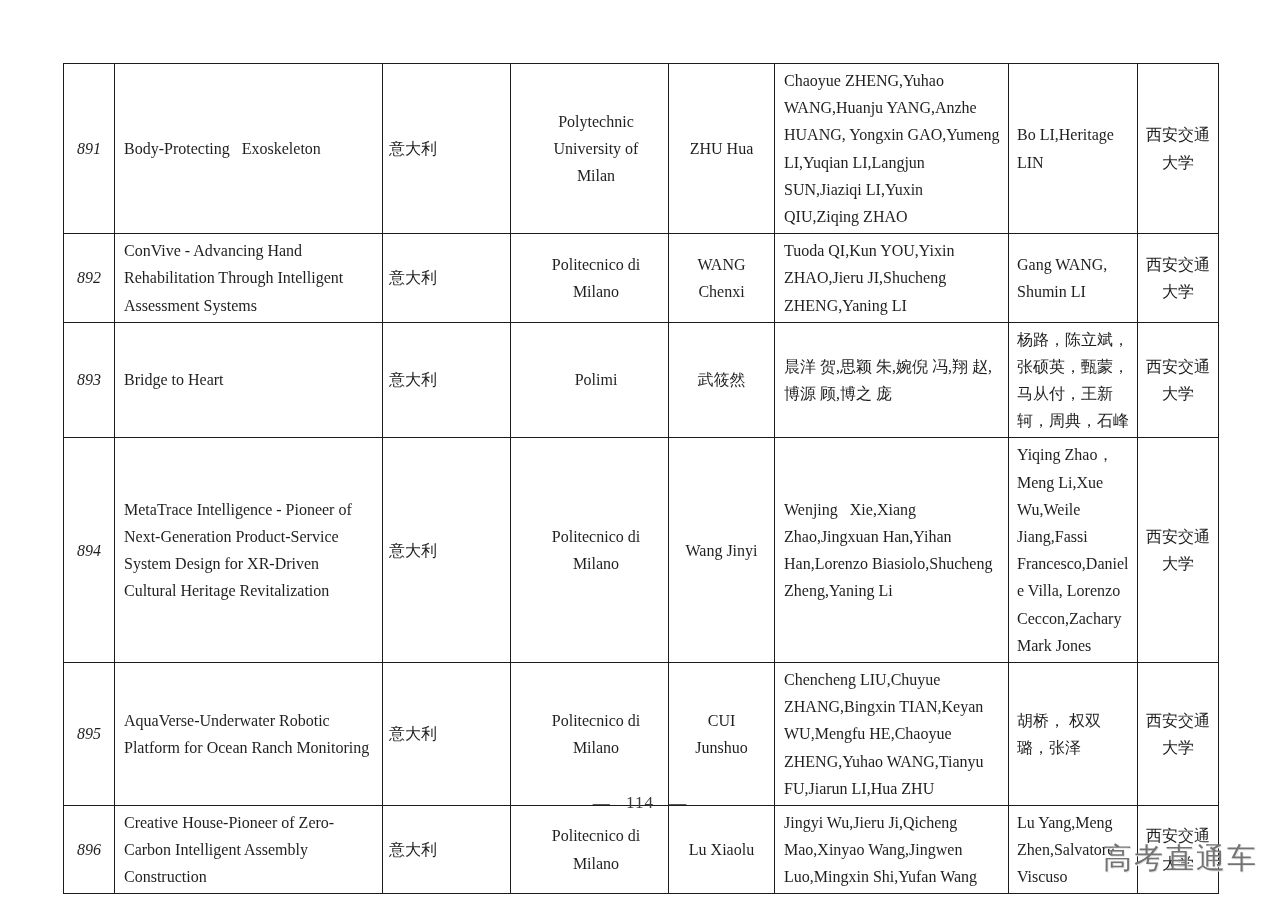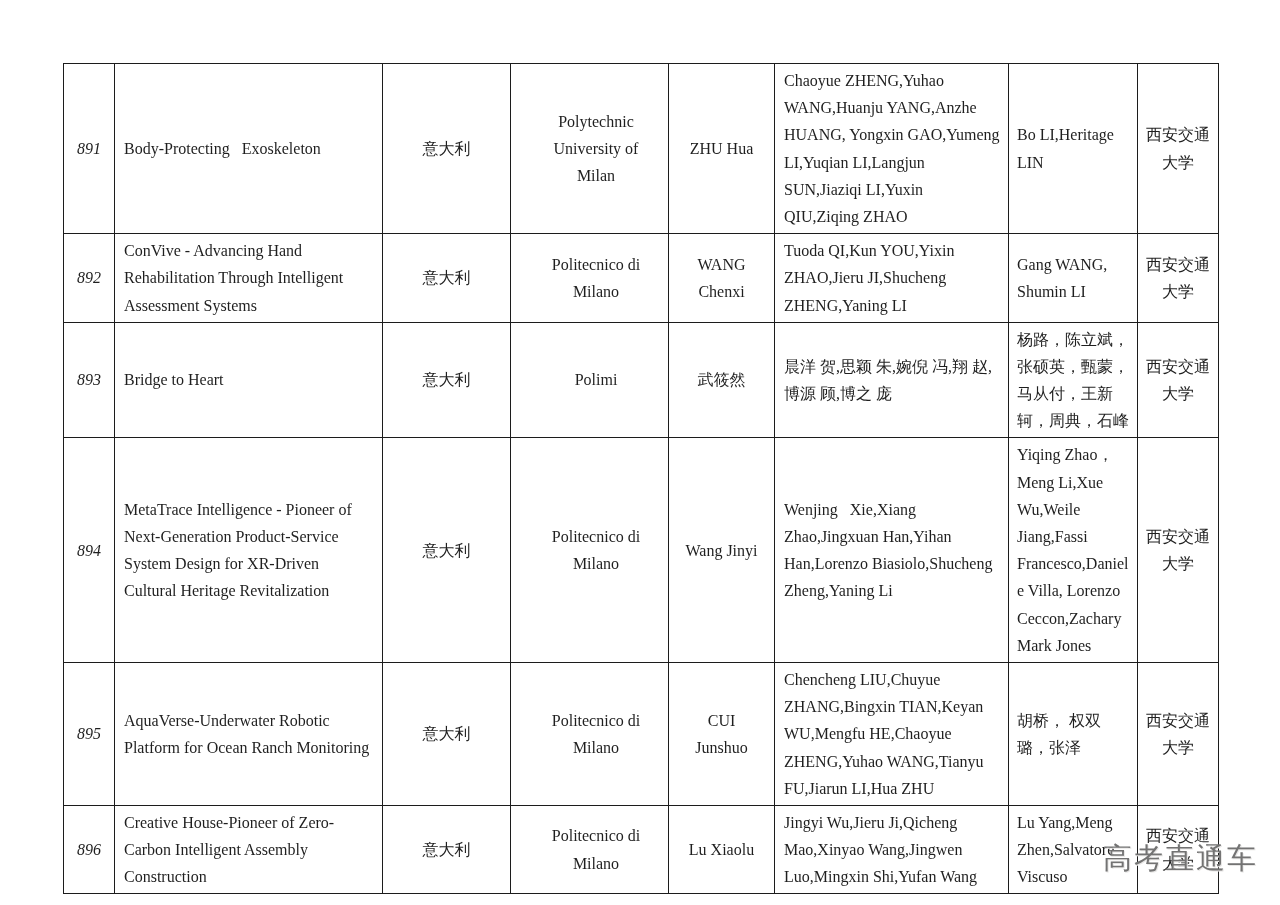--- a/index.html
+++ b/index.html
@@ -22,21 +22,21 @@
     border:1px solid #1c1c1c;
     font-size:16px;
     line-height:1.7;
     vertical-align:middle;
     padding:3px 6px;
     overflow:hidden;
     overflow-wrap:break-word;
   }
   td.c-no{ text-align:center;font-style:italic; }
   td.c-title{ text-align:left; padding-left:9px; padding-right:10px; white-space:pre-wrap; }
-  td.c-country{ text-align:center; }
+  td.c-country{ text-align:left; }
   td.c-univ{ text-align:center; padding-left:23px; padding-right:10px;margin-left:40px; }
   td.c-leader{ text-align:center; padding-left:12px; padding-right:12px;margin-left:16px; }
   td.c-members{ text-align:left; padding-left:9px; padding-right:6px; white-space:pre-wrap; }
   td.c-advisors{ text-align:left; padding-left:8px; padding-right:5px; white-space:pre-wrap; }
   td.c-cnuniv{ text-align:center; padding-left:8px; padding-right:8px; }
   tr.r-891{height:119px;}
   tr.r-892{height:83px;}
   tr.r-893{height:115px;}
   tr.r-894{height:195px;}
   tr.r-895{height:115px;}
@@ -135,16 +135,17 @@
         <td class="c-country">意大利</td>
         <td class="c-univ">Politecnico di Milano</td>
         <td class="c-leader">Lu Xiaolu</td>
         <td class="c-members">Jingyi Wu,Jieru Ji,Qicheng Mao,Xinyao Wang,Jingwen Luo,Mingxin Shi,Yufan Wang</td>
         <td class="c-advisors">Lu Yang,Meng Zhen,Salvatore Viscuso</td>
         <td class="c-cnuniv">西安交通大学</td>
       </tr>
     </tbody>
   </table>
 
+  <div class="page-footer">— 114 —</div>
 
   <div class="watermark">高考直通车</div>
 
 </div>
 
 </body></html>

